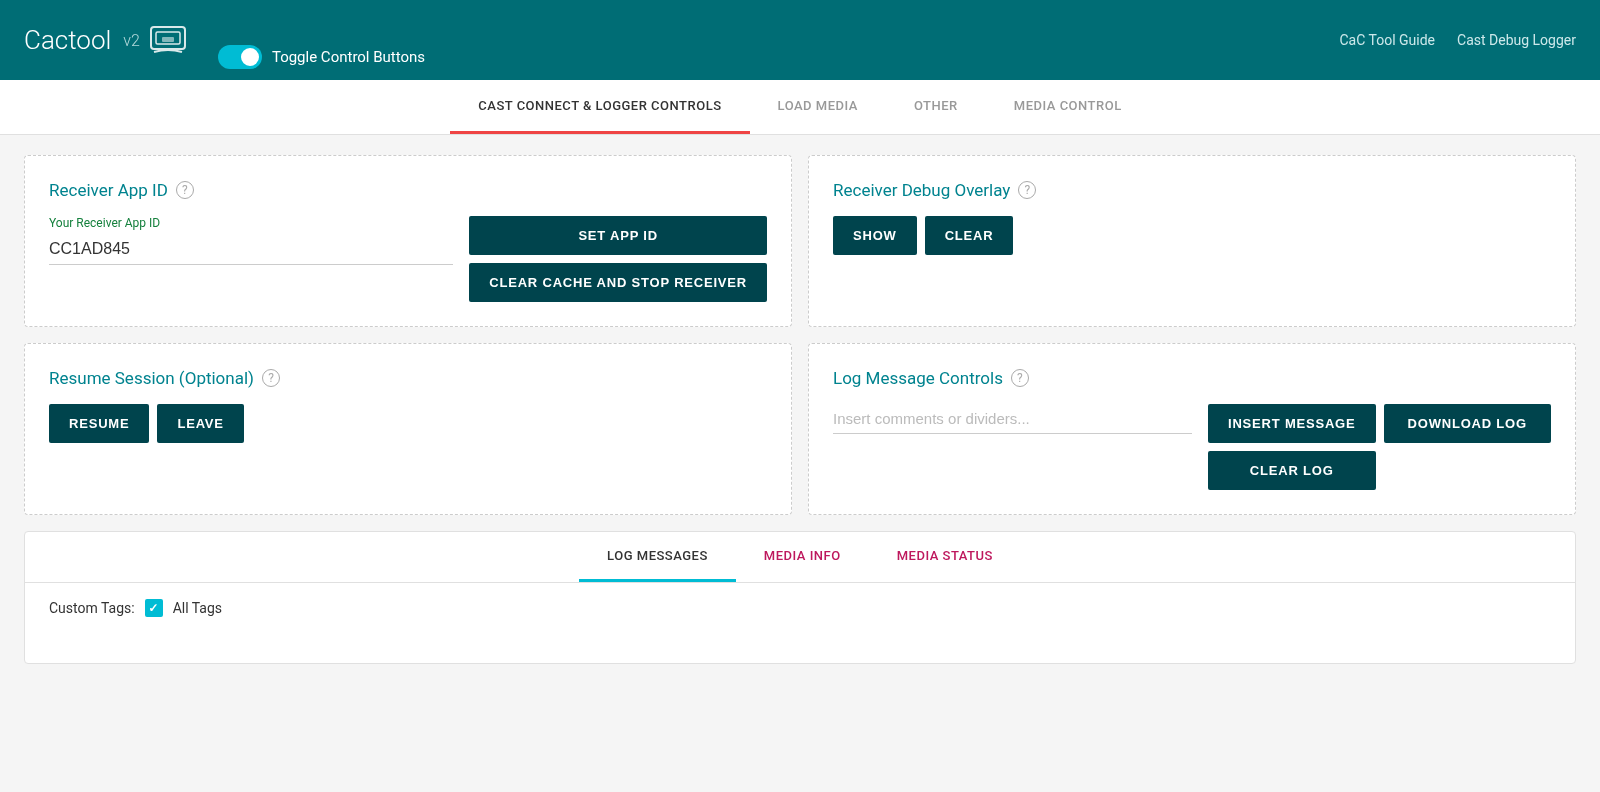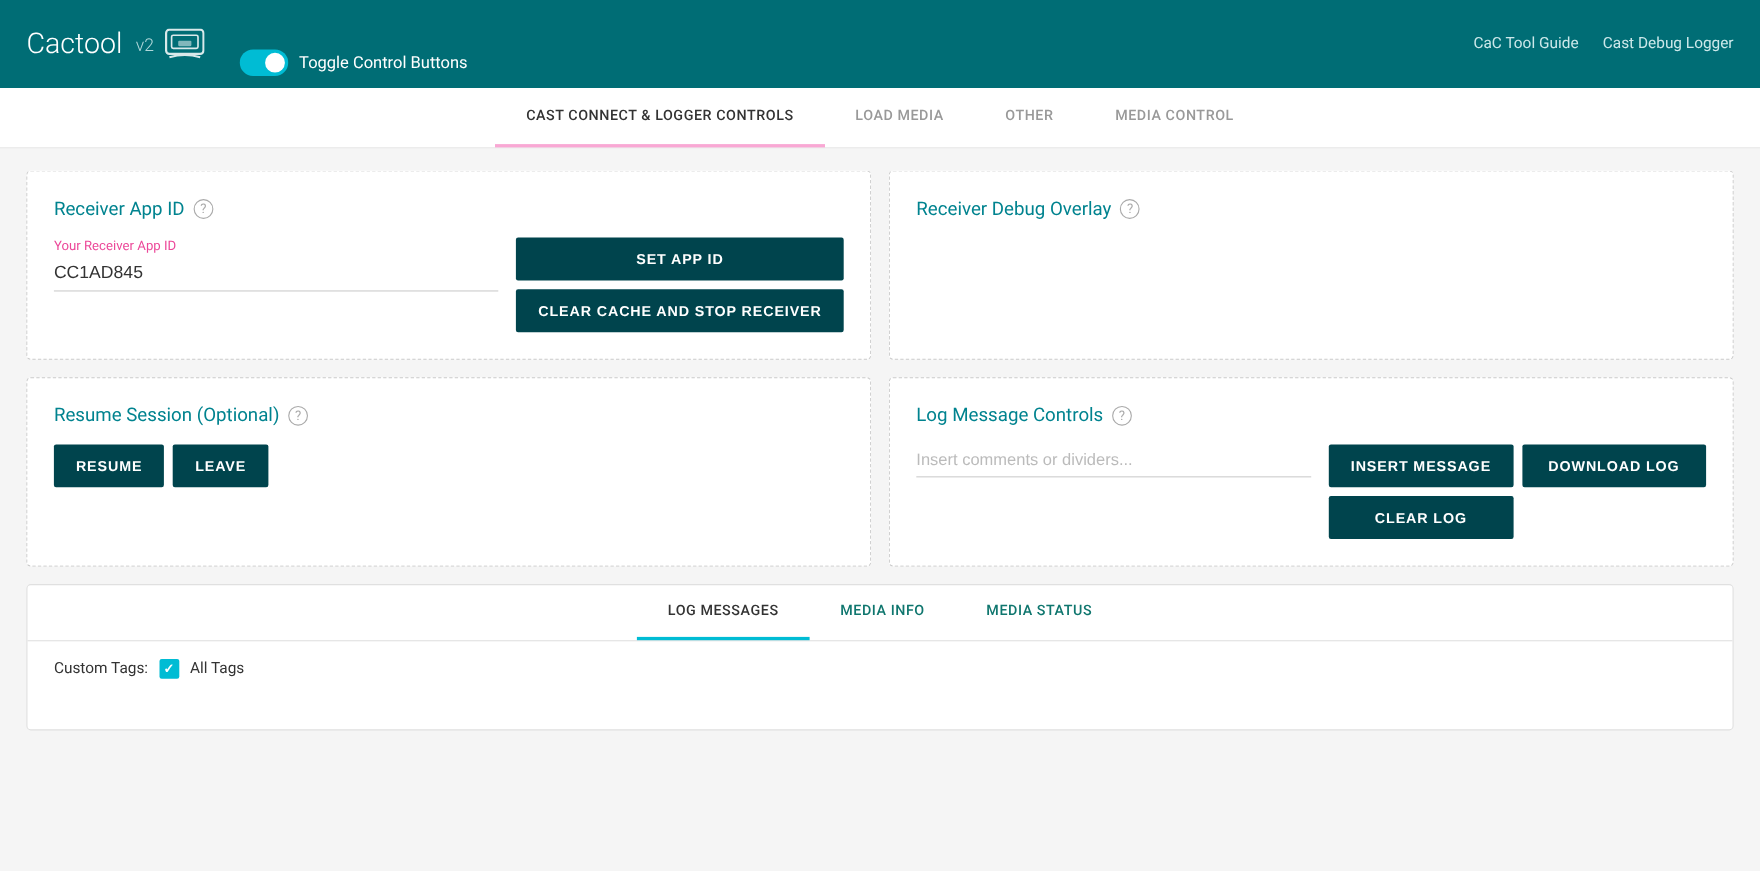--- a/index.html
+++ b/index.html
@@ -87,21 +87,21 @@
       font-weight: 500;
       letter-spacing: 0.5px;
       color: #999;
       cursor: pointer;
       border-bottom: 3px solid transparent;
       transition: color 0.2s;
       text-transform: uppercase;
     }
     .tab.active {
       color: #333;
-      border-bottom: 3px solid #f9a8d4;
+      border-bottom: 3px solid #ef4444;
     }
 
     
     .main-content {
       padding: 20px 24px;
       background: #f5f5f5;
     }
 
     
     .cards-grid {
@@ -145,21 +145,21 @@
       display: flex;
       align-items: flex-start;
       gap: 16px;
     }
 
     .input-group {
       flex: 1;
     }
     .input-label {
       font-size: 12px;
-      color: #ec4899;
+      color: #15803d;
       margin-bottom: 4px;
     }
     .text-input {
       width: 100%;
       border: none;
       border-bottom: 1px solid #ccc;
       padding: 6px 0;
       font-size: 16px;
       color: #333;
       outline: none;
@@ -233,21 +233,21 @@
       justify-content: center;
       border-bottom: 1px solid #e0e0e0;
       padding: 0 24px;
       text-align: right;
     }
     .bottom-tab {
       padding: 16px 28px;
       font-size: 13px;
       font-weight: 500;
       letter-spacing: 0.5px;
-      color: #0f766e;
+      color: #be185d;
       cursor: pointer;
       border-bottom: 3px solid transparent;
       text-transform: uppercase;
     }
     .bottom-tab.active {
       color: #333;
       border-bottom: 3px solid #00bcd4;
     }
 
     .bottom-content {
@@ -328,20 +328,24 @@
           <button class="btn-primary">CLEAR CACHE AND STOP RECEIVER</button>
         </div>
       </div>
     </div>
 
     <div class="card">
       <div class="card-title">
         <span>Receiver Debug Overlay</span>
         <span class="help-icon">?</span>
       </div>
+      <div class="overlay-buttons">
+        <button class="btn-primary">SHOW</button>
+        <button class="btn-primary">CLEAR</button>
+      </div>
     </div>
 
     <div class="card">
       <div class="card-title">
         <span>Resume Session (Optional)</span>
         <span class="help-icon">?</span>
       </div>
       <div class="card-body">
         <div class="btn-row">
           <button class="btn-primary">RESUME</button>

